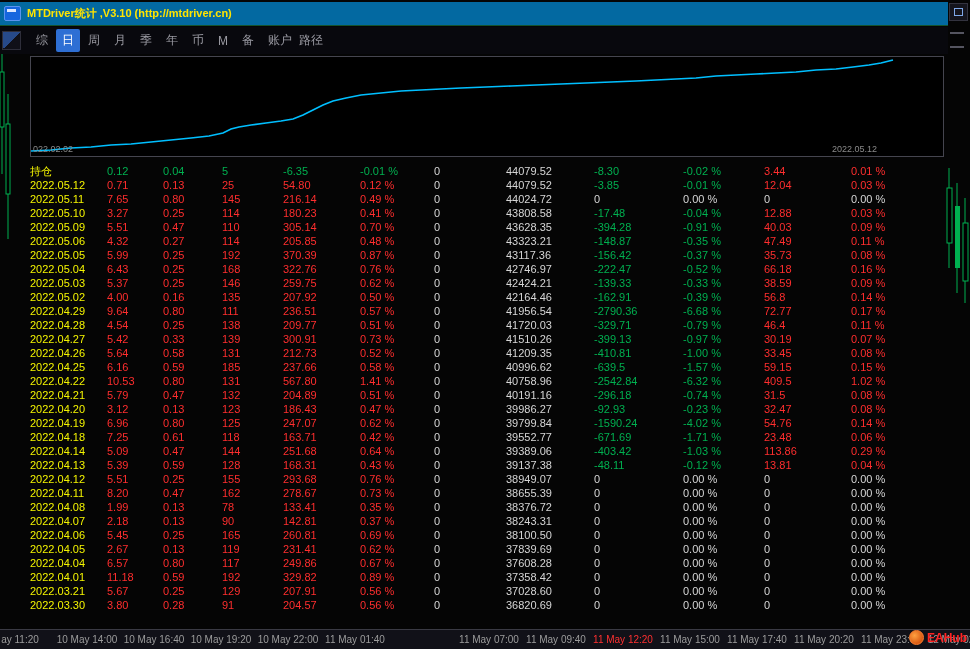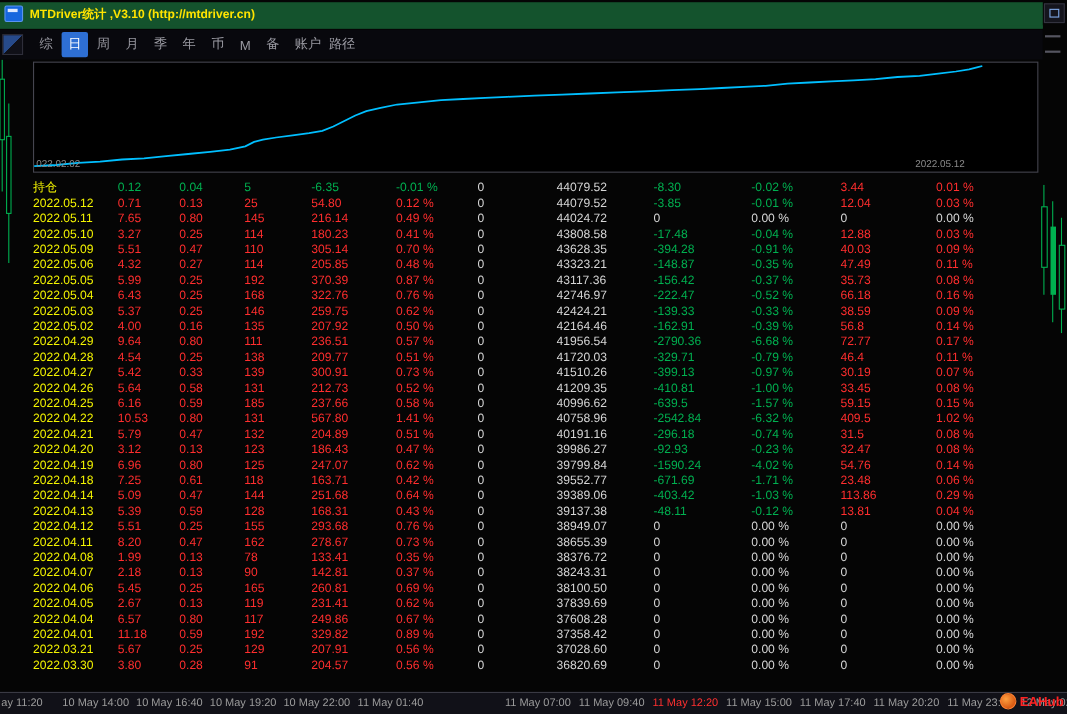--- a/index.html
+++ b/index.html
@@ -8,21 +8,21 @@
     background:#050505;font-family:"Liberation Sans",sans-serif;
     -webkit-font-smoothing:antialiased;
   }
   
   .bg-candles{position:absolute;pointer-events:none;}
   .bg-left{left:0;top:54px;}
   .bg-right{right:0;top:168px;}
   
   .titlebar{
     position:absolute;left:0;top:2px;width:948px;height:24px;
-    background:#14532d;border-bottom:3px solid #14532d;
+    background:#0369a1;border-bottom:1px solid #14532d;
     display:flex;align-items:center;gap:6px;padding-left:4px;box-sizing:border-box;
   }
   .app-icon{width:15px;height:13px;background:#1666de;border:1px solid #5a94ee;border-radius:2px;position:relative;flex:0 0 auto;}
   .app-icon::after{content:"";position:absolute;left:2px;top:2px;width:9px;height:3px;background:#dce8ff;}
   .title-text{color:#ffe400;font-size:11px;font-weight:bold;white-space:nowrap;}
   .corner-box{position:absolute;right:2px;top:3px;width:17px;height:16px;background:#15151d;border:1px solid #33333f;}
   .corner-box::after{content:"";position:absolute;left:4px;top:4px;width:7px;height:6px;border:1px solid #7fa8e8;}
   
   .menubar{
     position:absolute;left:0;top:27px;width:948px;height:27px;

